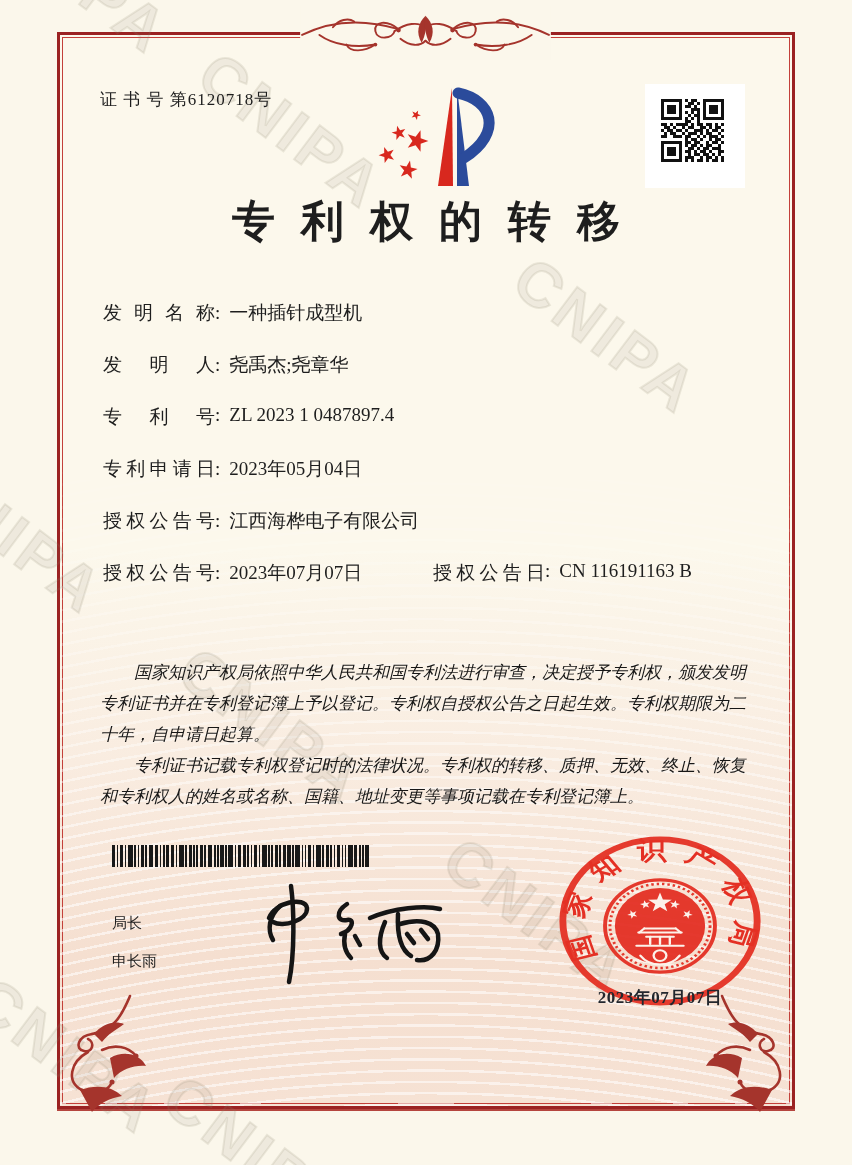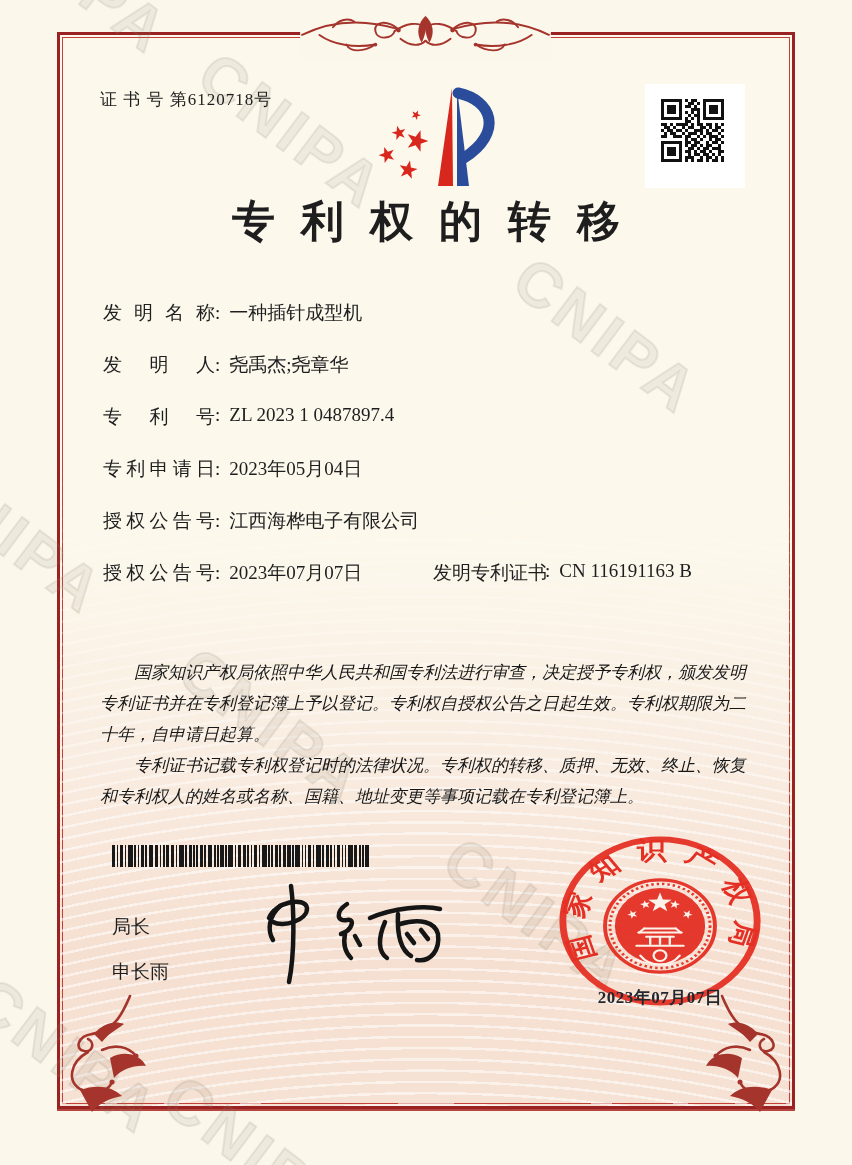--- a/index.html
+++ b/index.html
@@ -50,21 +50,21 @@
   .group2{position:absolute;left:330px;top:0;}
 
   
   .legal{position:absolute;left:100px;top:657px;width:656px;z-index:3;}
   .legal p{margin:0;font-size:17px;line-height:31px;text-indent:2em;font-style:italic;color:#171717;}
 
   
   .barcode{position:absolute;left:112px;top:845px;width:258px;height:22px;display:flex;z-index:3;}
   .barcode i{display:block;height:100%;}
   .barcode i.b{background:#181818;}
-  .officer{position:absolute;left:112px;top:914px;font-size:19px;z-index:3;}
+  .officer{position:absolute;left:112px;top:914px;font-size:15px;z-index:3;}
   .officer .name{margin-top:19px;}
   .signature{position:absolute;left:235px;top:878px;z-index:3;}
   .seal{position:absolute;left:554px;top:832px;width:212px;height:178px;z-index:3;}
   .seal-date{position:absolute;left:572px;top:986px;width:176px;text-align:center;
              font-size:17px;color:#23272e;font-weight:bold;z-index:4;letter-spacing:.5px;}
   .page-info{position:absolute;left:57px;top:1072px;width:738px;text-align:center;font-size:15px;z-index:3;}
   .note-box{position:absolute;left:50%;top:1113px;transform:translateX(-50%);
             background:#fff;padding:8px 26px;font-size:20px;font-style:italic;
             letter-spacing:3px;color:#1c1c1c;z-index:3;}
 </style>
@@ -631,21 +631,21 @@
     </div>
     <div class="row">
       <span class="lab">专利申请日</span><span class="colon">:</span><span class="val">2023年05月04日</span>
     </div>
     <div class="row">
       <span class="lab">授权公告号</span><span class="colon">:</span><span class="val">江西海桦电子有限公司</span>
     </div>
     <div class="row">
       <span class="lab">授权公告号</span><span class="colon">:</span><span class="val">2023年07月07日</span>
       <span class="group2">
-        <span class="lab">发明专利证书</span><span class="colon">:</span><span class="val">CN 116191163 B</span>
+        <span class="lab">授权公告日</span><span class="colon">:</span><span class="val">CN 116191163 B</span>
       </span>
     </div>
   </div>
 
   <div class="legal">
     <p>国家知识产权局依照中华人民共和国专利法进行审查，决定授予专利权，颁发发明专利证书并在专利登记簿上予以登记。专利权自授权公告之日起生效。专利权期限为二十年，自申请日起算。</p>
     <p>专利证书记载专利权登记时的法律状况。专利权的转移、质押、无效、终止、恢复和专利权人的姓名或名称、国籍、地址变更等事项记载在专利登记簿上。</p>
   </div>
 
   <div class="barcode" id="barcode">

